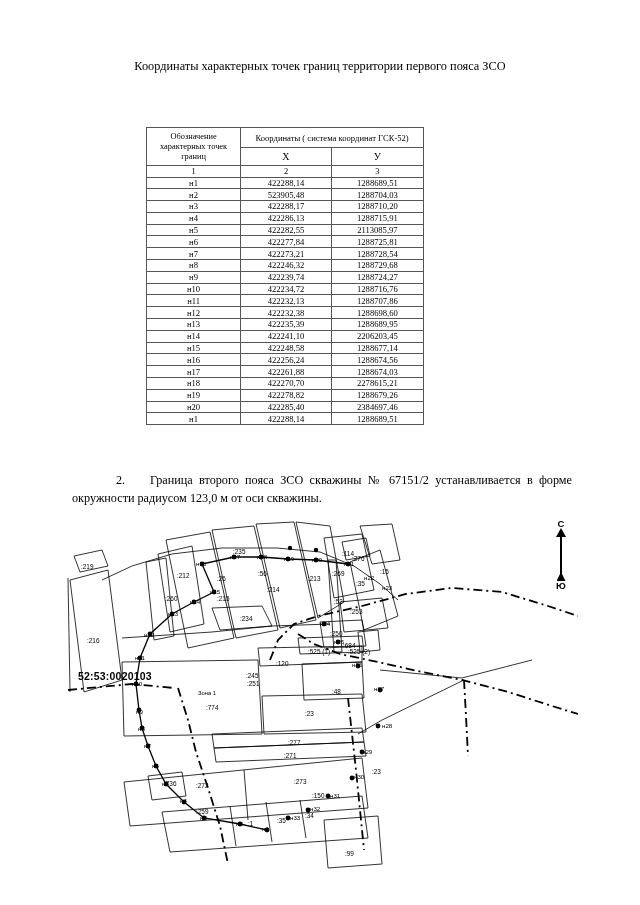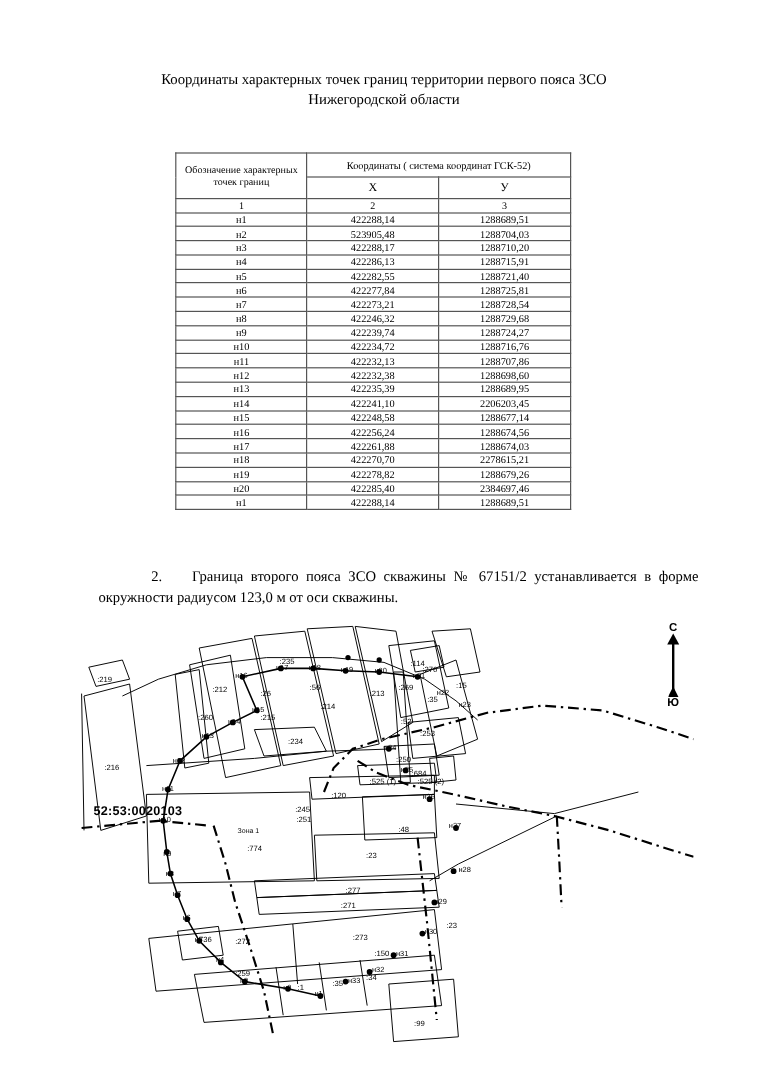--- a/index.html
+++ b/index.html
@@ -11,39 +11,39 @@
   .page{position:absolute;inset:0;}
 
   
   .doc-title{
     position:absolute;left:62px;top:58px;width:516px;
     text-align:center;font-size:12.3px;line-height:17.2px;
   }
 
   
   .coord-table{
-    position:absolute;left:146px;top:127px;width:330px;
+    position:absolute;left:146px;top:127px;width:278px;
     border-collapse:collapse;font-size:8.6px;
   }
   .coord-table td,.coord-table th{
     border:1px solid #ololo;border:1px solid #555;
     text-align:center;vertical-align:middle;font-weight:normal;
     padding:0;
   }
   .coord-table .hd{height:34px;font-size:8.4px;line-height:10px;padding:1px 2px;}
   .coord-table .hd-x{height:17px;font-size:10px;}
   .coord-table .numrow td{height:10.5px;font-size:8.4px;}
   .coord-table .datarow td{height:10.8px;font-size:8.6px;}
   .col-a{width:112px;}
   .col-b{width:118px;}
   .col-c{width:118px;}
 
   
   .para{
-    position:absolute;left:82px;top:472px;width:500px;
+    position:absolute;left:72px;top:472px;width:500px;
     font-size:12.2px;line-height:17.5px;text-align:justify;
   }
   .para .indent{display:inline-block;width:44px;}
   .para .num{display:inline-block;width:34px;}
 
   
   .map{
     position:absolute;left:62px;top:520px;width:516px;height:370px;
   }
   .map svg{display:block;}
@@ -84,21 +84,20 @@
     clip-path:polygon(50% 0,100% 100%,0 100%);
   }
 </style>
 </head>
 <body>
 
 <div class="page">
 
   <div class="doc-title">
     <div>Координаты характерных точек границ территории первого пояса ЗСО</div>
-    <div>Нижегородской области</div>
   </div>
 
   <table class="coord-table">
     <thead>
       <tr>
         <th class="col-a hd" rowspan="2">Обозначение характерных точек границ</th>
         <th class="hd" colspan="2" style="height:17px;font-size:8.6px;">Координаты ( система координат ГСК-52)</th>
       </tr>
       <tr>
         <th class="col-b hd-x">Х</th>
@@ -127,21 +126,21 @@
           <td>1288710,20</td>
         </tr>
         <tr class="datarow">
           <td>н4</td>
           <td>422286,13</td>
           <td>1288715,91</td>
         </tr>
         <tr class="datarow">
           <td>н5</td>
           <td>422282,55</td>
-          <td>1288721,40</td>
+          <td>2113085,97</td>
         </tr>
         <tr class="datarow">
           <td>н6</td>
           <td>422277,84</td>
           <td>1288725,81</td>
         </tr>
         <tr class="datarow">
           <td>н7</td>
           <td>422273,21</td>
           <td>1288728,54</td>

